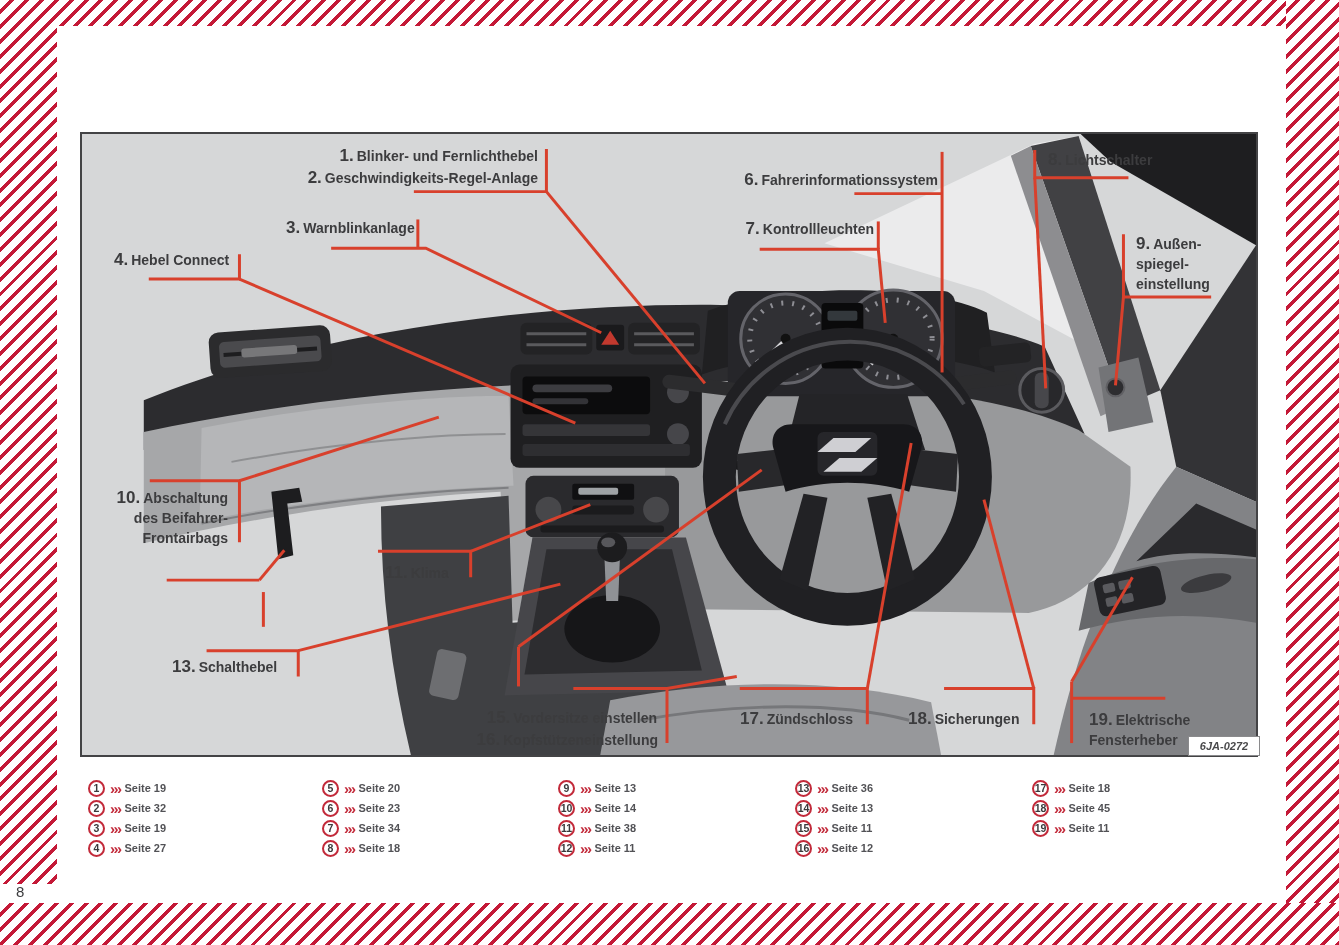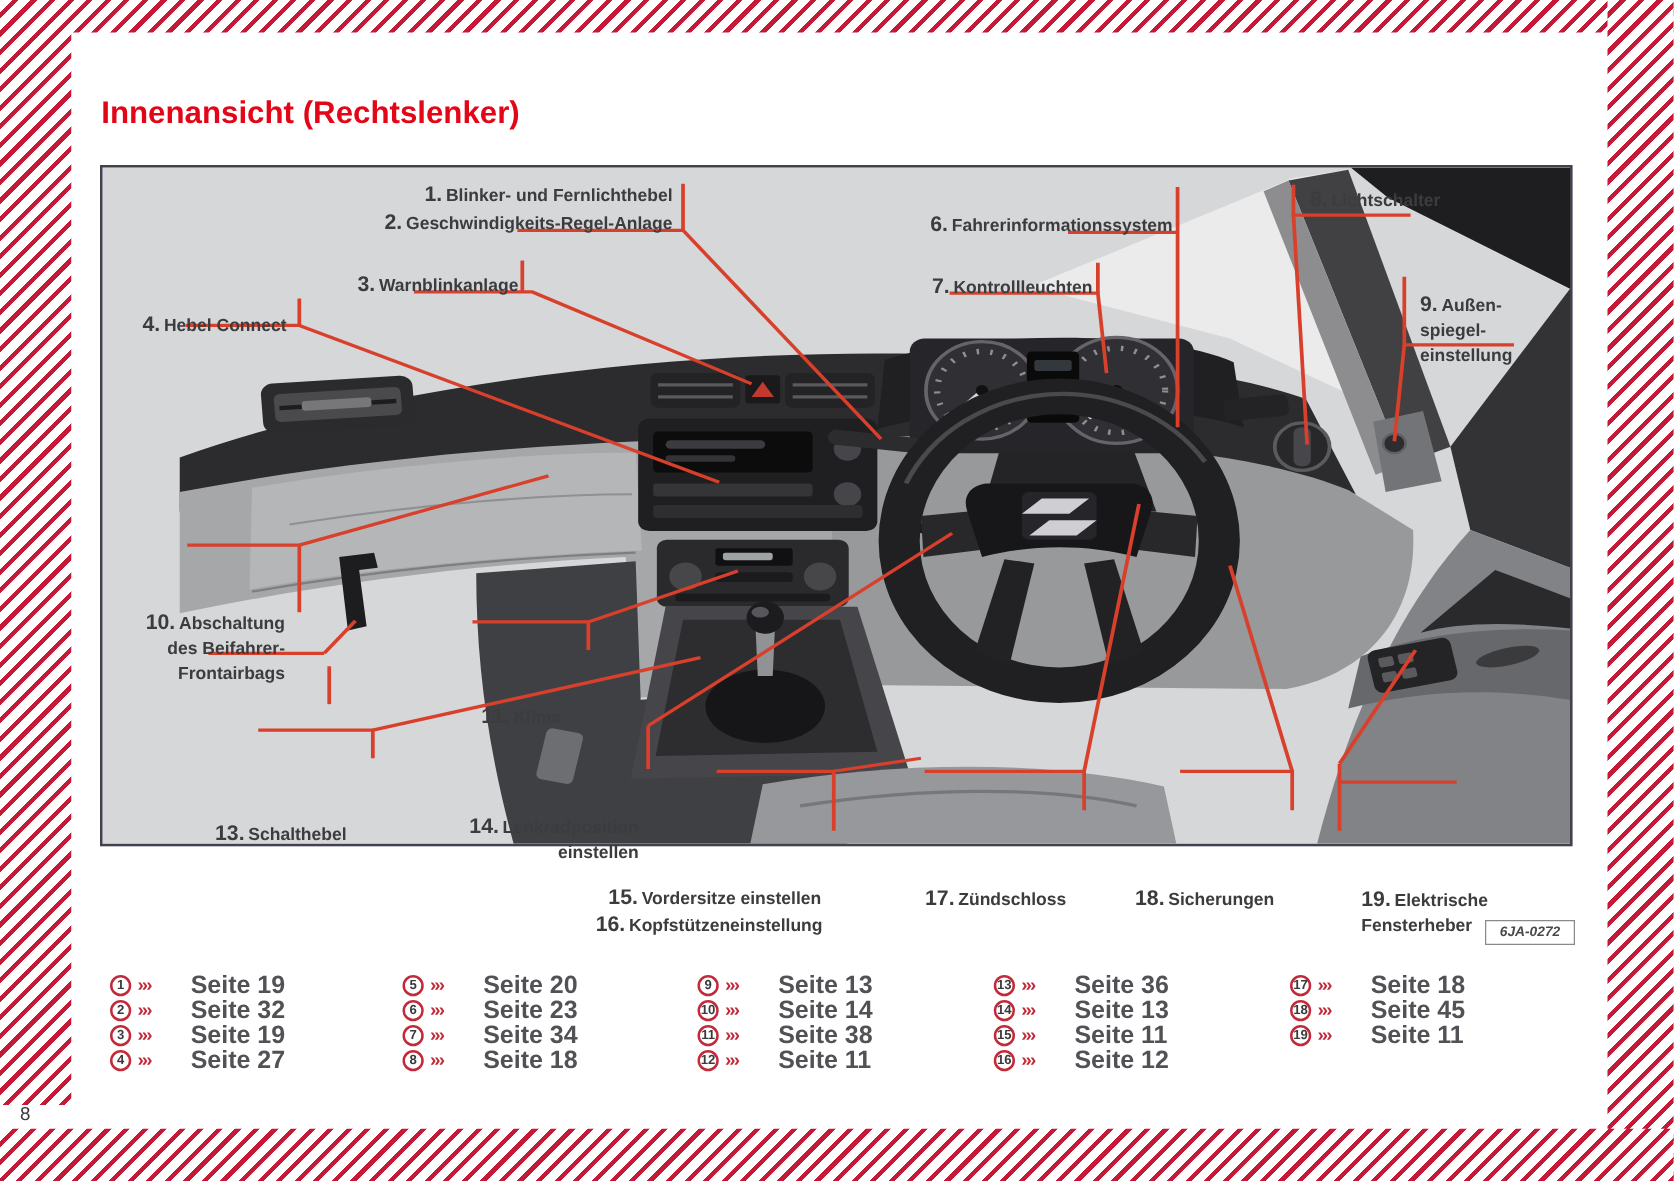--- a/index.html
+++ b/index.html
@@ -13,54 +13,53 @@
   #stripe-bottom{left:0;top:903px;width:1339px;height:42px;}
 
   #page-number{position:absolute;left:16px;top:883px;font-size:15px;color:#3c3c3e;}
 
   #header-bar{position:absolute;left:80px;top:25px;width:1179px;height:32px;background:#58585b;
     border-bottom:2px solid #48484a;color:#ffffff;font-size:17px;font-weight:700;
     text-align:center;line-height:32px;}
 
   #doc-title{position:absolute;left:81px;top:76px;font-size:25px;font-weight:700;color:#e30617;}
 
-  #figure{position:absolute;left:80px;top:132px;width:1178px;height:545px;background:#c4b5fd;
+  #figure{position:absolute;left:80px;top:132px;width:1178px;height:625px;background:#fde047;
     border:2px solid #434345;box-sizing:border-box;}
   #figure svg{position:absolute;left:0;top:0;width:100%;height:100%;}
 
   .callout{position:absolute;font-weight:700;color:#3c3c3e;font-size:14px;line-height:20px;white-space:pre-line;z-index:5;}
   .callout .co-num{font-size:17px;margin-right:3px;}
   .callout.ra{text-align:right;}
 
   #fig-code{position:absolute;left:1106px;top:602px;width:70px;height:18px;background:#ffffff;
     border:1px solid #8a8a8c;font-size:11px;font-weight:700;color:#4a4a4c;text-align:center;
     line-height:18px;z-index:5;font-style:italic;}
 
   .legend-col{position:absolute;top:778px;display:flex;flex-direction:column;}
   .leg-item{display:flex;align-items:center;height:20px;}
   .leg-circle{width:17px;height:17px;border:2px solid #c22a3a;border-radius:50%;box-sizing:border-box;
     background:#fff;color:#3a3a3c;font-weight:700;font-size:10.5px;display:inline-flex;
     align-items:center;justify-content:center;flex:0 0 17px;}
   .leg-arrow{font-size:15px;font-weight:700;color:#c22a3a;letter-spacing:-1.5px;margin:0 4px 0 5px;line-height:1;}
-  .leg-page{font-size:20px;font-weight:700;color:#525256;margin-left:28px;}
+  .leg-page{font-size:11px;font-weight:700;color:#525256;}
 </style>
 </head>
 <body>
 
 <div id="page">
 
   <div id="stripe-top" class="stripes"></div>
   <div id="stripe-left" class="stripes"></div>
   <div id="stripe-right" class="stripes"></div>
   <div id="stripe-bottom" class="stripes"></div>
 
   <div id="page-number">8</div>
 
 
-  <div id="doc-title">Innenansicht (Rechtslenker)</div>
 
   <div id="figure">
 
     <svg viewBox="0 0 1178 625" preserveAspectRatio="none">
       <rect width="1178" height="625" fill="#d6d7d8"></rect>
 
       <polygon points="745,110 955,10 1000,2 1072,248 905,158" fill="#ebebec"></polygon>
       <polygon points="1002,0 1178,0 1178,112 1032,28" fill="#1e1e20"></polygon>
       <polygon points="952,12 1000,2 1082,258 1044,274" fill="#414144"></polygon>
       <polygon points="932,22 952,12 1044,274 1022,284" fill="#8d8d90"></polygon>
@@ -229,22 +228,20 @@
     <div class="callout ra" style="right:382px;top:85px"><span class="co-num">7.</span><span>Kontrollleuchten</span></div>
     <div class="callout" style="left:966px;top:16px"><span class="co-num">8.</span><span>Lichtschalter</span></div>
     <div class="callout" style="left:1054px;top:100px"><span class="co-num">9.</span><span>Außen-
 spiegel-
 einstellung</span></div>
     <div class="callout ra" style="right:1028px;top:354px"><span class="co-num">10.</span><span>Abschaltung
 des Beifahrer-
 Frontairbags</span></div>
     <div class="callout" style="left:303px;top:429px"><span class="co-num">11.</span><span>Klima</span></div>
     <div class="callout" style="left:90px;top:523px"><span class="co-num">13.</span><span>Schalthebel</span></div>
-    <div class="callout ra" style="right:745px;top:517px"><span class="co-num">14.</span><span>Lenkradposition
-einstellen</span></div>
     <div class="callout ra" style="right:599px;top:574px"><span class="co-num">15.</span><span>Vordersitze einstellen</span></div>
     <div class="callout ra" style="right:598px;top:596px"><span class="co-num">16.</span><span>Kopfstützeneinstellung</span></div>
     <div class="callout" style="left:658px;top:575px"><span class="co-num">17.</span><span>Zündschloss</span></div>
     <div class="callout" style="left:826px;top:575px"><span class="co-num">18.</span><span>Sicherungen</span></div>
     <div class="callout" style="left:1007px;top:576px"><span class="co-num">19.</span><span>Elektrische
 Fensterheber</span></div>
 
     <div id="fig-code">6JA-0272</div>
   </div>
 

